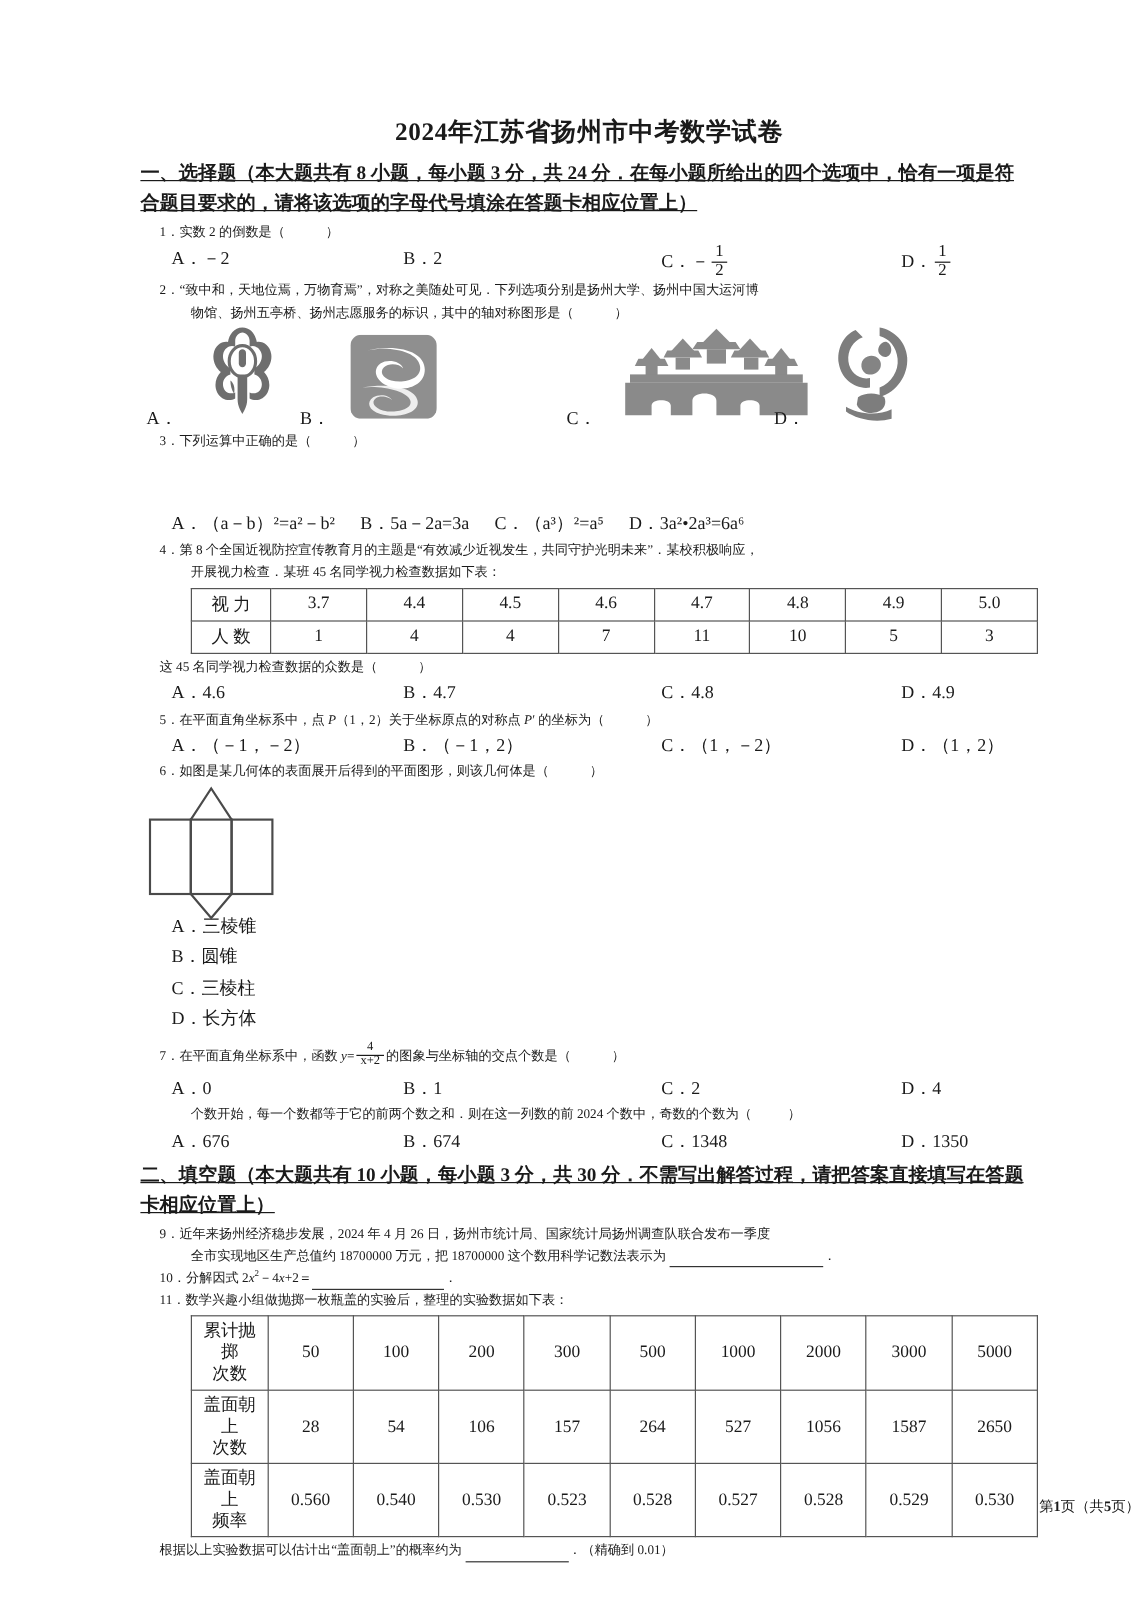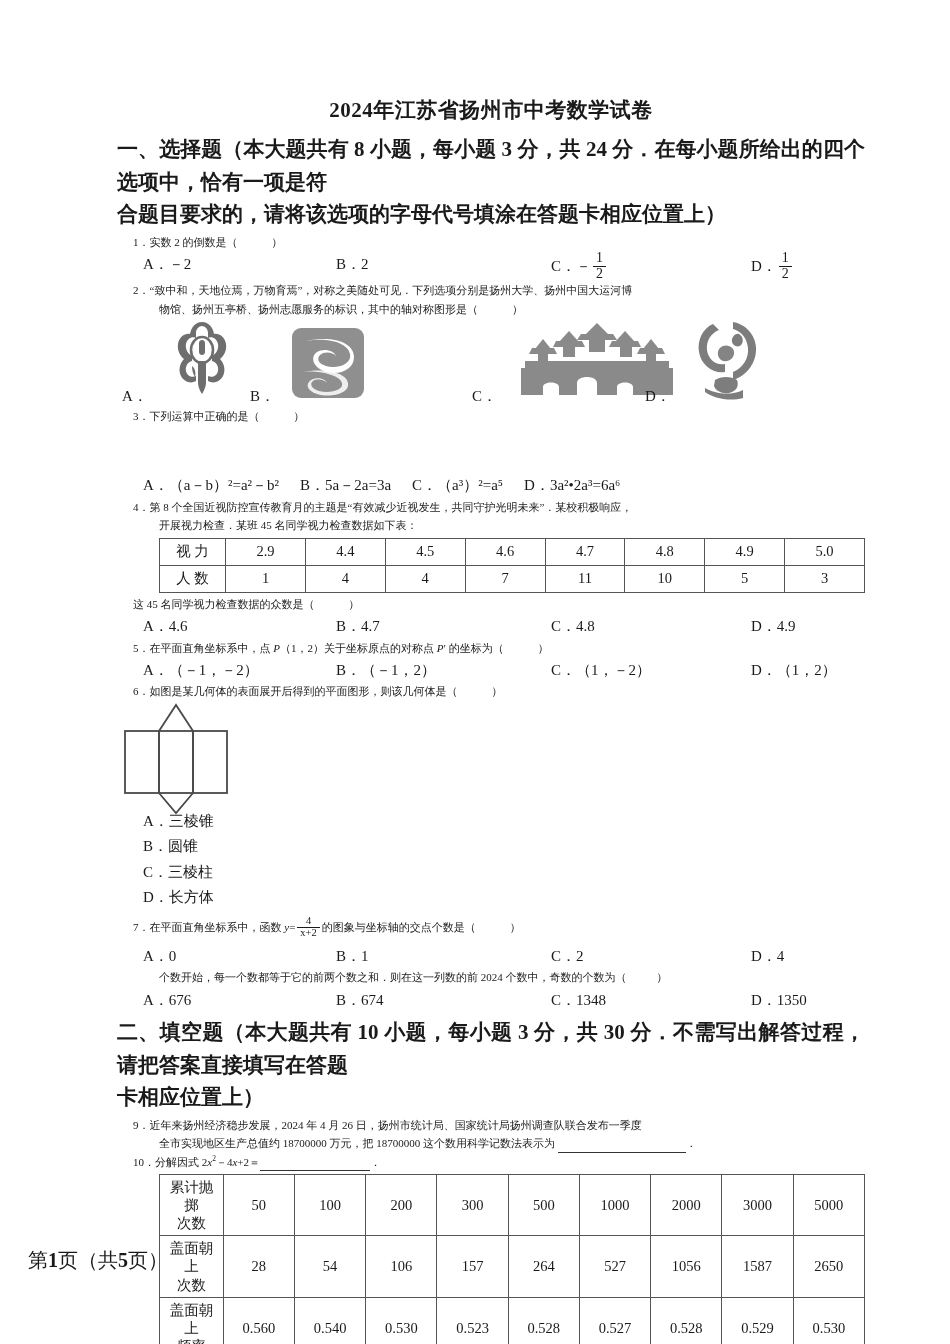--- a/index.html
+++ b/index.html
@@ -17,25 +17,26 @@
   .doc-title {
     text-align:center;
     font-size:21px;
     font-weight:bold;
     letter-spacing:0.5px;
     margin:0 0 9px 0;
     font-family:"Liberation Serif","DejaVu Serif",serif;
   }
 
   .section-head {
-    font-size:21px;
+    font-size:16px;
     font-weight:bold;
     line-height:1.55;
     margin:2px 0 3px 0;
     text-align:justify;
+    text-decoration:underline;
   }
 
   .q {
     font-size:11px;
     line-height:1.58;
     margin:0 0 1px 16px;
     text-align:justify;
   }
   .indent { padding-left:26px; }
 
@@ -117,24 +118,23 @@
     vertical-align:bottom;
   }
   .bl-long { width:128px; }
   .bl-mid { width:110px; }
   .bl-short { width:86px; }
 
   .footer {
     position:absolute;
     left:0; right:0;
     top:1247px;
-    text-align:left;
-    font-size:20px;
+    text-align:right;
+    font-size:12px;
     font-family:"Liberation Serif","DejaVu Serif",serif;
-    margin-left:28px;
   }
   .footer b { font-weight:bold; }
 </style>
 </head>
 <body>
 
 <div class="page">
   <div class="content">
 
     <div class="doc-title">2024年江苏省扬州市中考数学试卷</div>
@@ -239,21 +239,21 @@
       <span>4．</span><span>第 8 个全国近视防控宣传教育月的主题是“有效减少近视发生，共同守护光明未来”．某校积极响应，</span>
     </div>
     <div class="q indent">
       <span>开展视力检查．某班 45 名同学视力检查数据如下表：</span>
     </div>
 
     <table class="gridtbl vision-tbl">
       <tbody>
           <tr>
         <td class="hdr">视 力</td>
-        <td class="cel">2.9</td>
+        <td class="cel">3.7</td>
         <td class="cel">4.4</td>
         <td class="cel">4.5</td>
         <td class="cel">4.6</td>
         <td class="cel">4.7</td>
         <td class="cel">4.8</td>
         <td class="cel">4.9</td>
         <td class="cel">5.0</td>
       </tr>
       <tr>
         <td class="hdr">人 数</td>
@@ -343,20 +343,23 @@
     </div>
     <div class="q indent">
       <span>全市实现地区生产总值约 18700000 万元，把 18700000 这个数用科学记数法表示为</span>
       <span class="fill-blank bl-long"></span><span>．</span>
     </div>
 
     <div class="q">
       <span>10．</span><span>分解因式 2</span><em class="it">x</em><sup>2</sup><span>－4</span><em class="it">x</em><span>+2＝</span><span class="fill-blank bl-mid"></span><span>．</span>
     </div>
 
+    <div class="q">
+      <span>11．</span><span>数学兴趣小组做抛掷一枚瓶盖的实验后，整理的实验数据如下表：</span>
+    </div>
 
     <table class="gridtbl coin-tbl">
       <tbody>
           <tr>
         <td class="hdr">
           <div>累计抛掷</div>
           <div>次数</div>
         </td>
         <td class="cel">50</td>
         <td class="cel">100</td>

